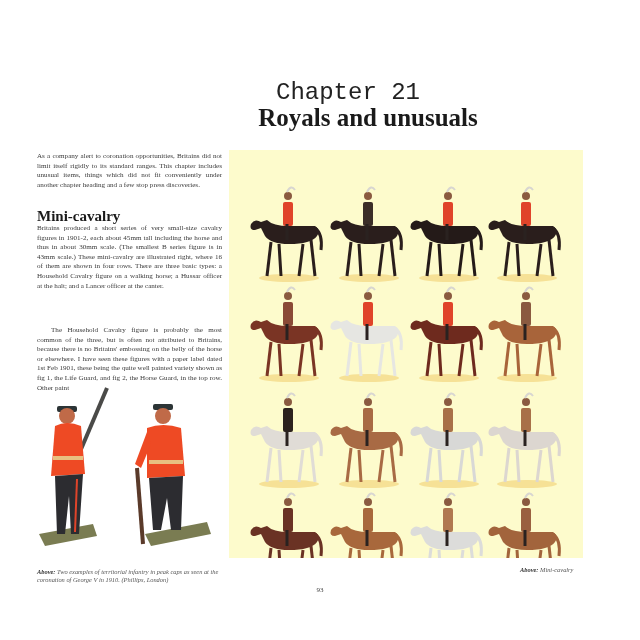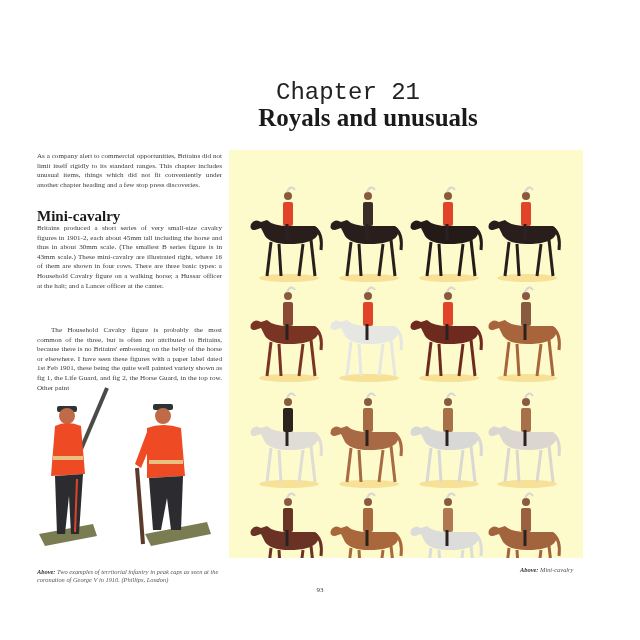--- a/index.html
+++ b/index.html
@@ -17,21 +17,21 @@
     .photo { position: absolute; left: 229px; top: 150px; width: 354px; height: 408px; background: #fdfbcc; }
     .caption-right { position: absolute; left: 520px; top: 566px; font-family: "Liberation Serif", serif; font-style: italic; font-size: 6.4px; color: #555; }
     .page-num { position: absolute; top: 586px; left: 300px; width: 40px; text-align: center; font-family: "Liberation Serif", serif; font-size: 7px; color: #444; }
   </style>
 </head>
 <body>
 
 <div class="chapter-num">Chapter 21</div>
 <div class="chapter-title">Royals and unusuals</div>
 
-<div class="col intro">As a company alert to commercial opportunities, Britains did not limit itself rigidly to its standard ranges. This chapter includes unusual items, things which did not fit conveniently under another chapter heading and a few stop press discoveries.</div>
+<div class="col intro">As a company alert to coronation opportunities, Britains did not limit itself rigidly to its standard ranges. This chapter includes unusual items, things which did not fit conveniently under another chapter heading and a few stop press discoveries.</div>
 <div class="section-head">Mini-cavalry</div>
 <div class="col body1">Britains produced a short series of very small-size cavalry figures in 1901-2, each about 45mm tall including the horse and thus in about 30mm scale. (The smallest B series figure is in 43mm scale.) These mini-cavalry are illustrated right, where 16 of them are shown in four rows. There are three basic types: a Household Cavalry figure on a walking horse; a Hussar officer at the halt; and a Lancer officer at the canter.</div>
 <div class="col body2">The Household Cavalry figure is probably the most common of the three, but is often not attributed to Britains, because there is no Britains' embossing on the belly of the horse or elsewhere. I have seen these figures with a paper label dated 1st Feb 1901, these being the quite well painted variety shown as fig 1, the Life Guard, and fig 2, the Horse Guard, in the top row. Other paint</div>
 
 <svg class="soldiers" viewBox="0 0 190 172">
 
   <g>
     <polygon points="4,150 58,140 62,152 10,162" fill="#7a7c52"></polygon>
     <line x1="44" y1="70" x2="72" y2="4" stroke="#4a4a48" stroke-width="4"></line>
     <rect x="22" y="22" width="20" height="6" rx="2" fill="#2c3436"></rect>

